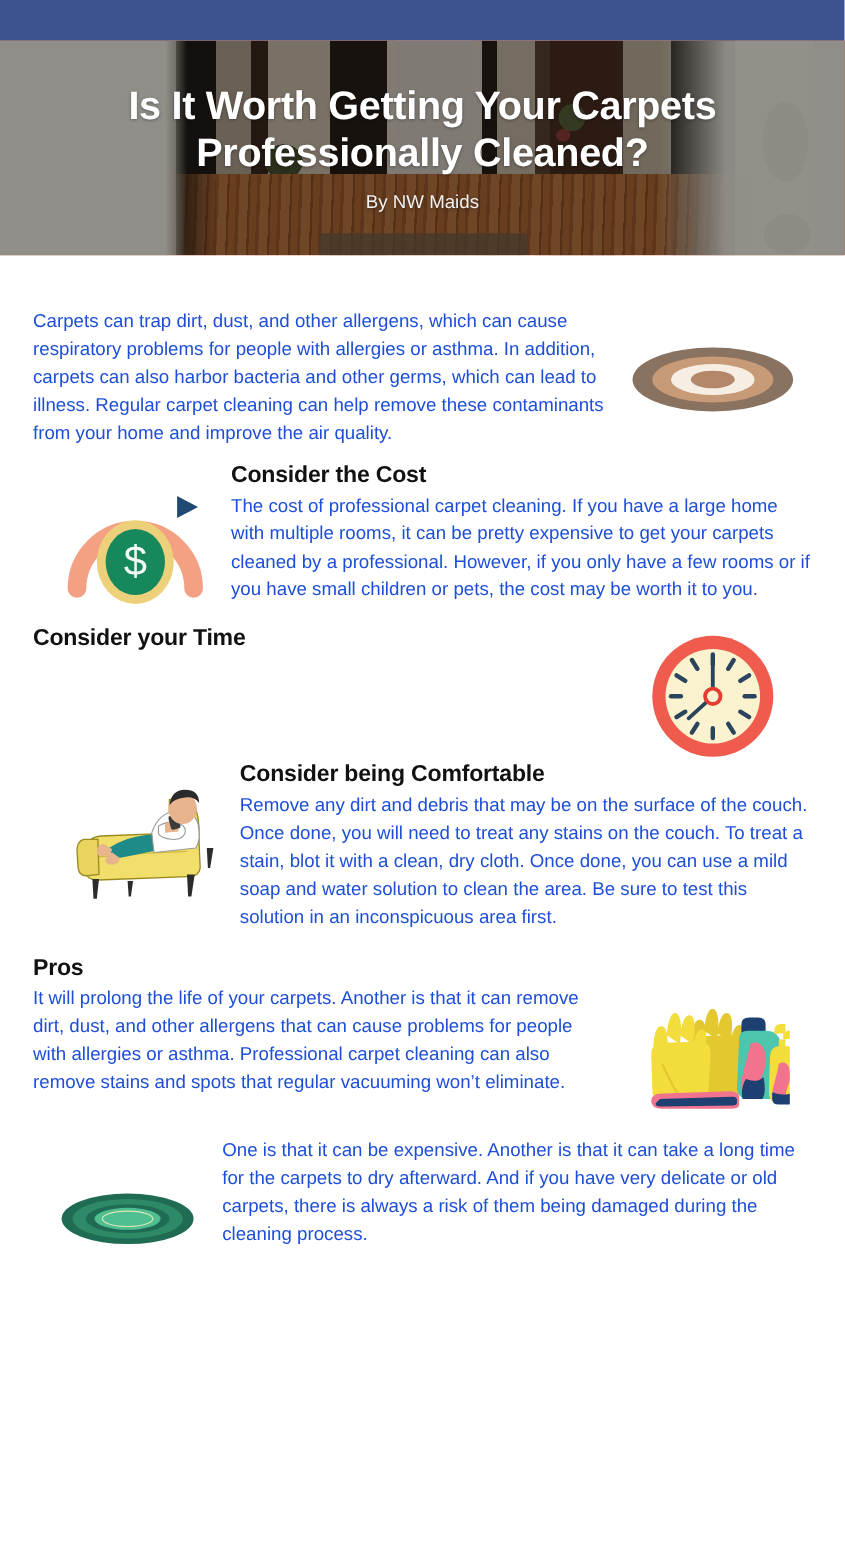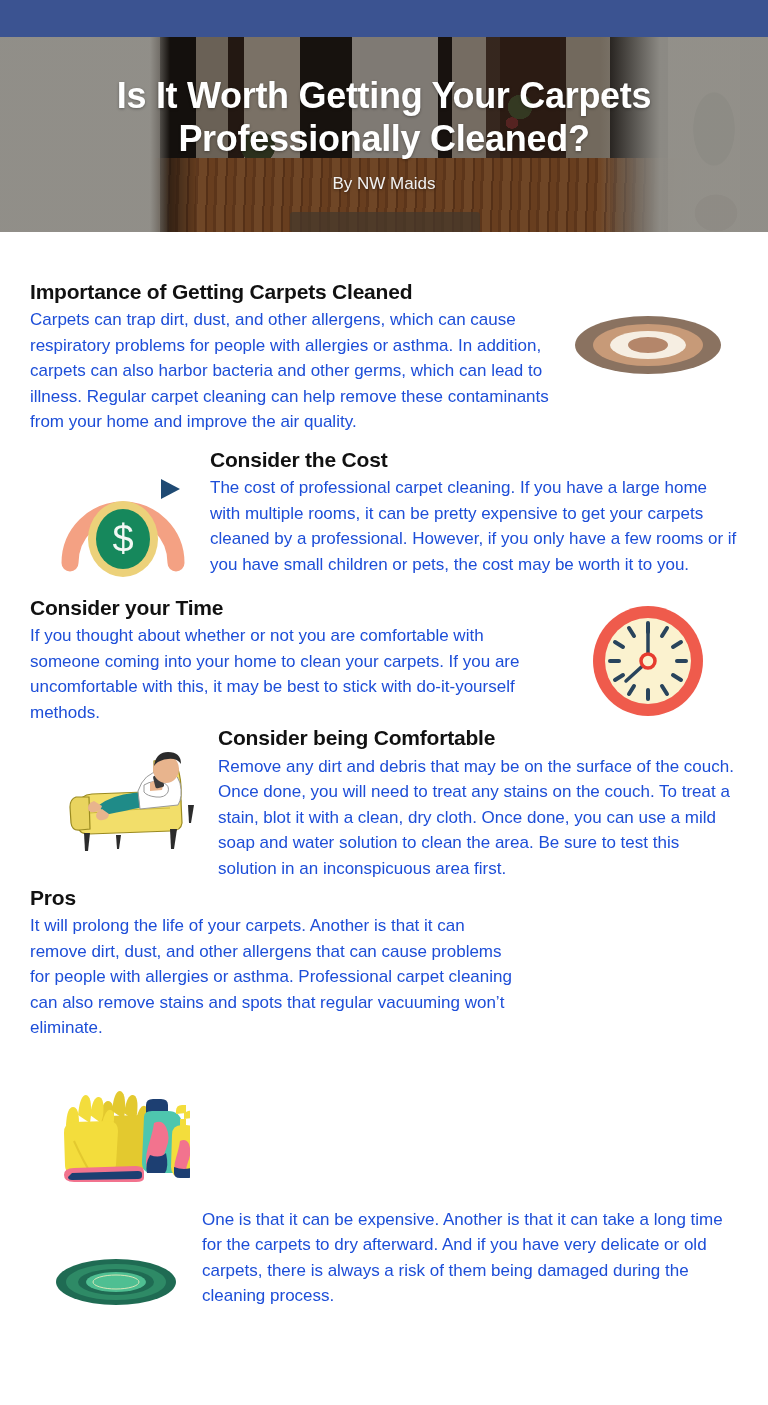--- a/index.html
+++ b/index.html
@@ -181,21 +181,21 @@
   #sec-time { margin-top: 18px; }
   #sec-time .sec-text { width: 500px; padding-right: 8px; }
   #sec-time .sec-icon { width: 180px; padding-top: 8px; }
 
   
   #sec-comfort { padding-left: 56px; }
   #sec-comfort .sec-icon { width: 152px; padding-top: 10px; }
   #sec-comfort .sec-text { width: 520px; padding-left: 10px; }
 
   
-  #sec-pros { margin-top: 4px; flex-direction: column; }
+  #sec-pros { margin-top: 20px; }
   #sec-pros .sec-text { width: 500px; padding-right: 8px; }
   #sec-pros .sec-icon { width: 180px; padding-top: 42px; }
 
   
   #sec-cons { margin-top: 20px; padding-left: 40px; }
   #sec-cons .sec-icon { width: 152px; padding-top: 46px; }
   #sec-cons .sec-text { width: 520px; padding-left: 10px; }
 
   svg { display: block; }
 </style>
@@ -215,21 +215,20 @@
     <div class="hero-text">
       <div class="hero-title">Is It Worth Getting Your Carpets Professionally Cleaned?</div>
       <div class="hero-byline">By NW Maids</div>
     </div>
   </div>
 
   <div class="content">
 
     <div class="section icon-right" id="sec-importance">
       <div class="sec-text">
-        <h2 class="sec-title">Importance of Getting Carpets Cleaned</h2>
         <p class="sec-body">Carpets can trap dirt, dust, and other allergens, which can cause respiratory problems for people with allergies or asthma. In addition, carpets can also harbor bacteria and other germs, which can lead to illness. Regular carpet cleaning can help remove these contaminants from your home and improve the air quality.</p>
       </div>
       <div class="sec-icon">
         <svg width="148" height="72" viewBox="0 0 148 72" aria-hidden="true">
           <ellipse cx="74" cy="36" rx="73" ry="29" fill="#8a7260"></ellipse>
           <ellipse cx="74" cy="36" rx="55" ry="21" fill="#c79a78"></ellipse>
           <ellipse cx="74" cy="36" rx="38" ry="14" fill="#f6eee2"></ellipse>
           <ellipse cx="74" cy="36" rx="20" ry="8" fill="#b4866a"></ellipse>
         </svg>
       </div>
@@ -247,21 +246,20 @@
       </div>
       <div class="sec-text">
         <h2 class="sec-title">Consider the Cost</h2>
         <p class="sec-body">The cost of professional carpet cleaning. If you have a large home with multiple rooms, it can be pretty expensive to get your carpets cleaned by a professional. However, if you only have a few rooms or if you have small children or pets, the cost may be worth it to you.</p>
       </div>
     </div>
 
     <div class="section icon-right" id="sec-time">
       <div class="sec-text">
         <h2 class="sec-title">Consider your Time</h2>
-        <p class="sec-body">If you thought about whether or not you are comfortable with someone coming into your home to clean your carpets. If you are uncomfortable with this, it may be best to stick with do-it-yourself methods.</p>
       </div>
       <div class="sec-icon">
         <svg width="116" height="116" viewBox="0 0 116 116" aria-hidden="true">
           <circle cx="58" cy="58" r="55" fill="#ef5b4c"></circle>
           <circle cx="58" cy="58" r="43" fill="#fbf2cf"></circle>
           <g stroke="#29445c" stroke-width="4" stroke-linecap="round">
             <line x1="58" y1="20" x2="58" y2="29"></line>
             <line x1="58" y1="87" x2="58" y2="96"></line>
             <line x1="20" y1="58" x2="29" y2="58"></line>
             <line x1="87" y1="58" x2="96" y2="58"></line>

